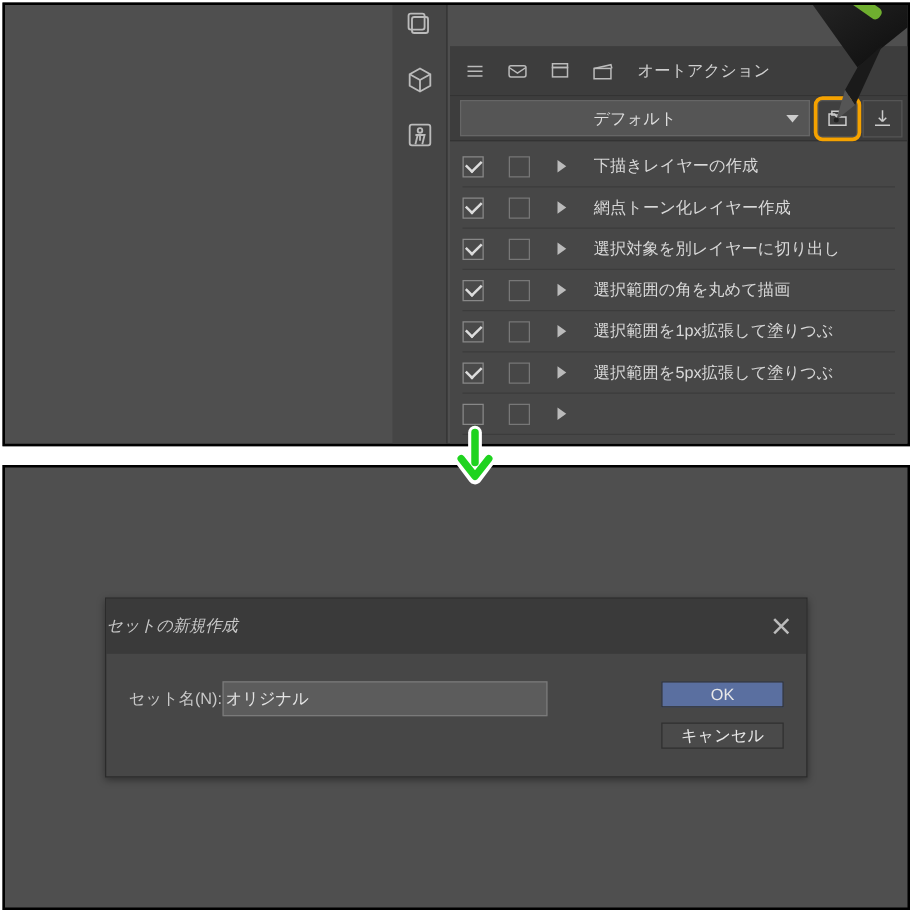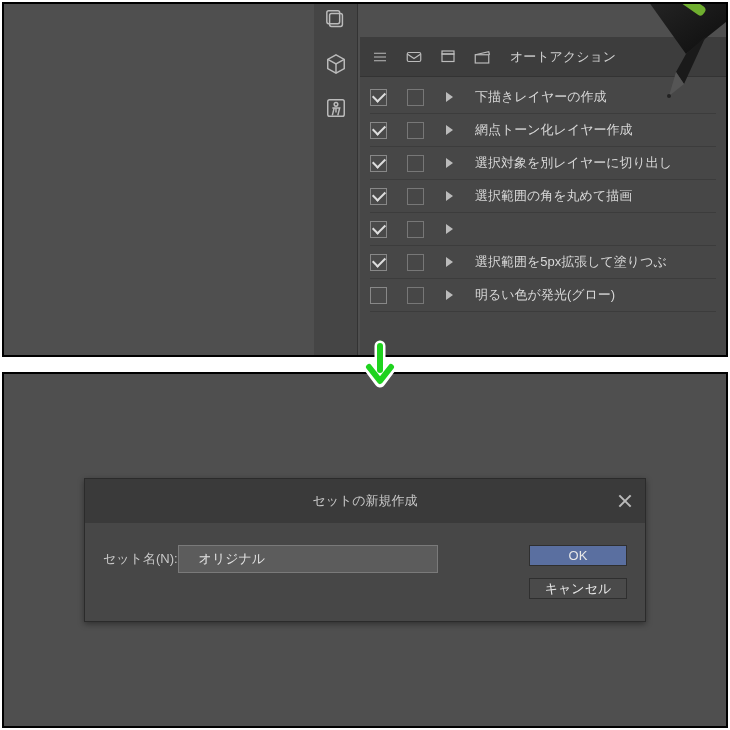--- a/index.html
+++ b/index.html
@@ -145,23 +145,24 @@
   
   .dialog {
     width: 562px;
     background: #474747;
     border: 1px solid #2b2b2b;
     box-shadow: 0 2px 6px rgba(0,0,0,.4);
   }
   .dialog-title {
     height: 44px;
     background: #3a3a3a;
-    display:flex;align-items:center;justify-content:center;
+    display:flex;align-items:center;justify-content:flex-start;
     position: relative;
     color: #c8c8c8;
+    font-style: italic;
   }
   .close-x {
     position: absolute; right: 12px; top: 50%; transform: translateY(-50%);
     width: 16px; height: 16px; color: #bbb;
   }
   .close-x::before, .close-x::after {
     content:""; position:absolute; left:0; top:7px; width:16px; height:2px; background:#bbb;
   }
   .close-x::before { transform: rotate(45deg); }
   .close-x::after { transform: rotate(-45deg); }
@@ -169,21 +170,21 @@
     padding: 22px 18px 22px 18px;
     display:flex; align-items: flex-start; gap: 14px;
   }
   .form-row { display:flex; align-items:center; gap: 0; flex:1; }
   .form-label { color:#c8c8c8; }
   .text-input {
     width: 260px; height: 28px;
     background: #5c5c5c;
     border: 1px solid #7a7a7a;
     color: #e4e4e4;
-    padding: 0 20px;
+    padding: 0 2px;
     font-size: 13px;
   }
   .btn-col { display:flex; flex-direction: column; gap: 12px; margin-left: 18px; }
   .btn {
     width: 98px; height: 21px;
     display:flex;align-items:center;justify-content:center;
     border: 1px solid #2f2f2f;
     color: #e8e8e8;
     font-size: 13px;
   }
@@ -238,20 +239,39 @@
         </div>
       <div class="tabbar-icon">
           <svg viewBox="0 0 24 24">
             <rect x="3" y="9" width="18" height="11"></rect>
             <path d="M3 9l18-4 1 4"></path>
           </svg>
         </div>
       <span class="tabbar-label">オートアクション</span>
     </div>
 
+    <div class="set-header">
+      <div class="set-dropdown">
+        <span>デフォルト</span>
+        <span class="caret"></span>
+      </div>
+      <div class="set-actions">
+        <div class="icon-btn highlight">
+          <svg viewBox="0 0 24 24">
+              <path d="M3 7h6l2 3h10v9H3z"></path>
+              <rect x="6" y="4" width="8" height="4"></rect>
+            </svg>
+        </div>
+        <div class="icon-btn">
+          <svg viewBox="0 0 24 24">
+              <path d="M12 3v12m0 0l-4-4m4 4l4-4M4 19h16"></path>
+            </svg>
+        </div>
+      </div>
+    </div>
 
     <div class="action-list" id="action-list">
         <div class="action-item">
           <div class="chk checked"></div>
           <div class="box2"></div>
           <div class="chevron"></div>
           <span class="action-label">下描きレイヤーの作成</span>
         </div>
         <div class="action-item">
           <div class="chk checked"></div>
@@ -268,32 +288,32 @@
         <div class="action-item">
           <div class="chk checked"></div>
           <div class="box2"></div>
           <div class="chevron"></div>
           <span class="action-label">選択範囲の角を丸めて描画</span>
         </div>
         <div class="action-item">
           <div class="chk checked"></div>
           <div class="box2"></div>
           <div class="chevron"></div>
+          <span class="action-label">選択範囲を1px拡張して塗りつぶ</span>
         </div>
         <div class="action-item">
           <div class="chk checked"></div>
           <div class="box2"></div>
           <div class="chevron"></div>
           <span class="action-label">選択範囲を5px拡張して塗りつぶ</span>
         </div>
         <div class="action-item">
           <div class="chk"></div>
           <div class="box2"></div>
           <div class="chevron"></div>
-          <span class="action-label">明るい色が発光(グロー)</span>
         </div>
       </div>
   </div>
 
   <svg class="stylus" viewBox="0 0 200 130">
     <defs>
       <linearGradient id="g1" x1="0" y1="0" x2="1" y2="1">
         <stop offset="0" stop-color="#2a2a2a"></stop>
           <stop offset="1" stop-color="#0c0c0c"></stop>
       </linearGradient>

